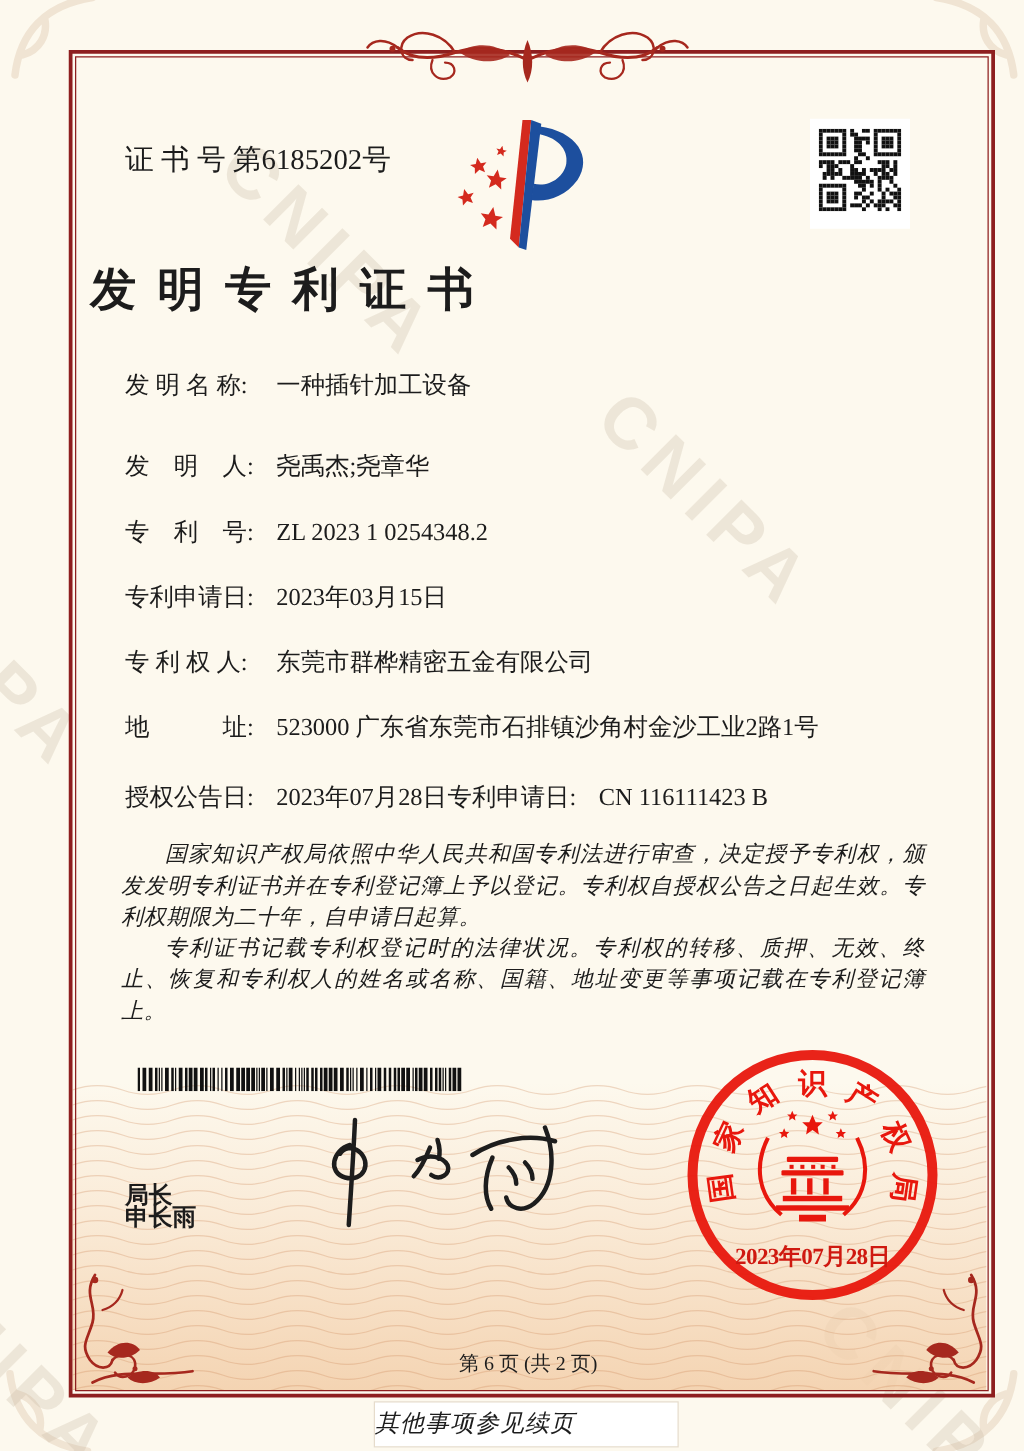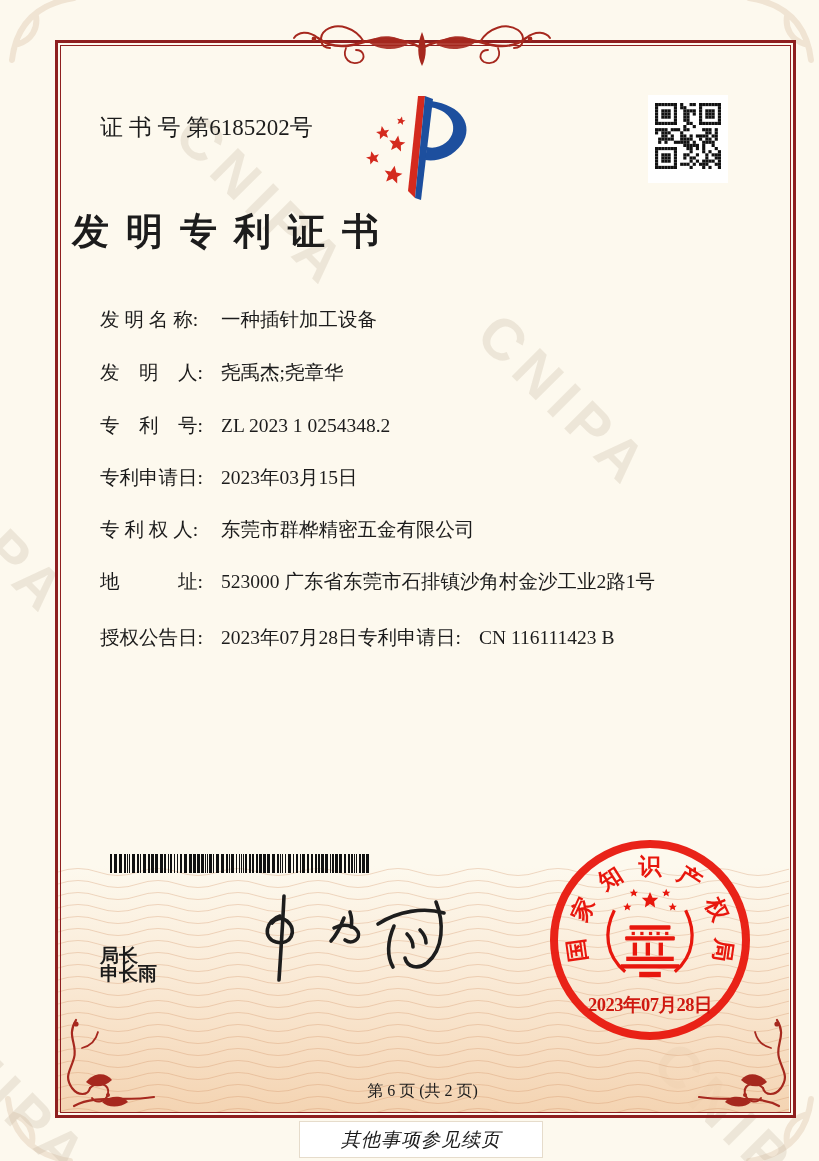--- a/index.html
+++ b/index.html
@@ -70,21 +70,21 @@
   .seal-emblem{position:absolute;left:46px;top:40px;}
   .seal-date{
     position:absolute;left:0;top:152px;width:100%;text-align:center;
     color:#CF1910;font-size:18.5px;font-weight:bold;letter-spacing:-0.5px;
   }
   
   .page-no{position:absolute;left:55px;top:1081px;width:735px;text-align:center;font-size:16px;z-index:5;}
   .note-box{
     position:absolute;left:299px;top:1121px;width:242px;height:35px;z-index:6;
     background:#ffffff;border:1px solid #E6DCCB;
-    text-align:center;line-height:35px;font-size:19px;font-style:italic;letter-spacing:1px;
+    line-height:35px;font-size:19px;font-style:italic;letter-spacing:1px;
   }
   .ornament{z-index:4;}
 </style>
 </head>
 <body>
 
 <svg class="abs" style="left:8px;top:-6px;z-index:1" width="70" height="70" viewBox="0 0 70 70">
     <path d="M4 66 C8 32 28 10 66 4 M10 50 C24 46 30 34 28 22" stroke="#F0E4D3" stroke-width="6" fill="none" stroke-linecap="round"></path>
   </svg>
 <svg class="abs" style="right:4px;top:-6px;z-index:1;transform:scaleX(-1)" width="70" height="70" viewBox="0 0 70 70">
@@ -429,21 +429,21 @@
       <rect x="18.86" y="50.29" width="3.14" height="3.14" fill="#111"></rect>
       <rect x="18.86" y="53.43" width="3.14" height="3.14" fill="#111"></rect>
       <rect x="18.86" y="56.57" width="3.14" height="3.14" fill="#111"></rect>
       <rect x="18.86" y="59.71" width="3.14" height="3.14" fill="#111"></rect>
       <rect x="18.86" y="62.86" width="3.14" height="3.14" fill="#111"></rect>
     </svg>
 </div>
 
 <div class="title">发明专利证书</div>
 
-<div class="field" style="top:306px">
+<div class="field" style="top:294px">
   <span class="lbl">发 明 名 称:</span><span class="val">一种插针加工设备</span>
 </div>
 <div class="field" style="top:359px">
   <span class="lbl">发　明　人:</span><span class="val">尧禹杰;尧章华</span>
 </div>
 <div class="field" style="top:412px">
   <span class="lbl">专　利　号:</span><span class="val">ZL 2023 1 0254348.2</span>
 </div>
 <div class="field" style="top:464px">
   <span class="lbl">专利申请日:</span><span class="val">2023年03月15日</span>
@@ -455,20 +455,22 @@
   <span class="lbl">地　　　址:</span><span class="val">523000 广东省东莞市石排镇沙角村金沙工业2路1号</span>
 </div>
 <div class="field" style="top:624px">
   <span class="lbl">授权公告日:</span><span class="val">2023年07月28日</span>
 </div>
 <div class="field" style="top:624px;left:358px">
   <span class="lbl">专利申请日:</span><span class="val">CN 116111423 B</span>
 </div>
 
 <div class="paras">
+  <p>国家知识产权局依照中华人民共和国专利法进行审查，决定授予专利权，颁发发明专利证书并在专利登记簿上予以登记。专利权自授权公告之日起生效。专利权期限为二十年，自申请日起算。</p>
+  <p>专利证书记载专利权登记时的法律状况。专利权的转移、质押、无效、终止、恢复和专利权人的姓名或名称、国籍、地址变更等事项记载在专利登记簿上。</p>
 </div>
 
 <svg class="barcode" id="barcode-svg" width="262" height="19" viewBox="0 0 262 19">
     <rect x="0" y="0" width="2" height="19" fill="#111"></rect>
     <rect x="4" y="0" width="3" height="19" fill="#111"></rect>
     <rect x="9" y="0" width="3" height="19" fill="#111"></rect>
     <rect x="14" y="0" width="2" height="19" fill="#111"></rect>
     <rect x="17" y="0" width="1" height="19" fill="#111"></rect>
     <rect x="19" y="0" width="1" height="19" fill="#111"></rect>
     <rect x="22" y="0" width="3" height="19" fill="#111"></rect>

